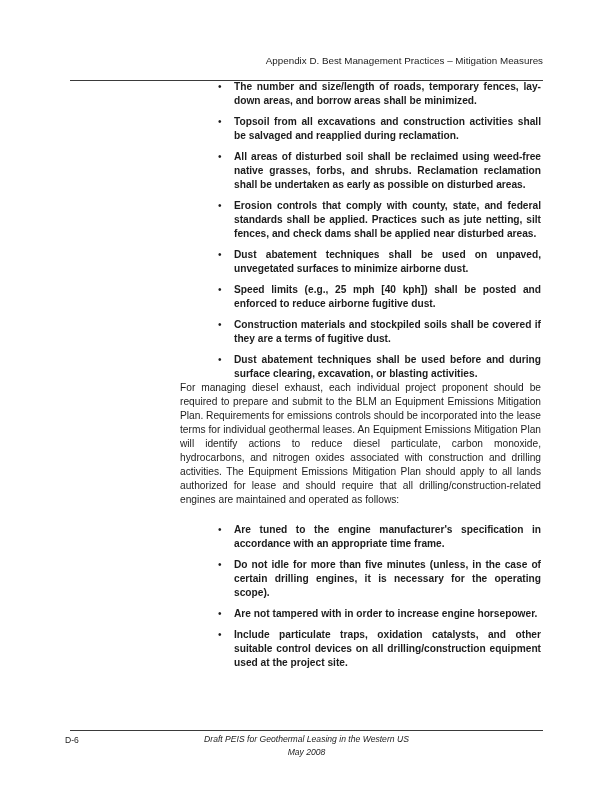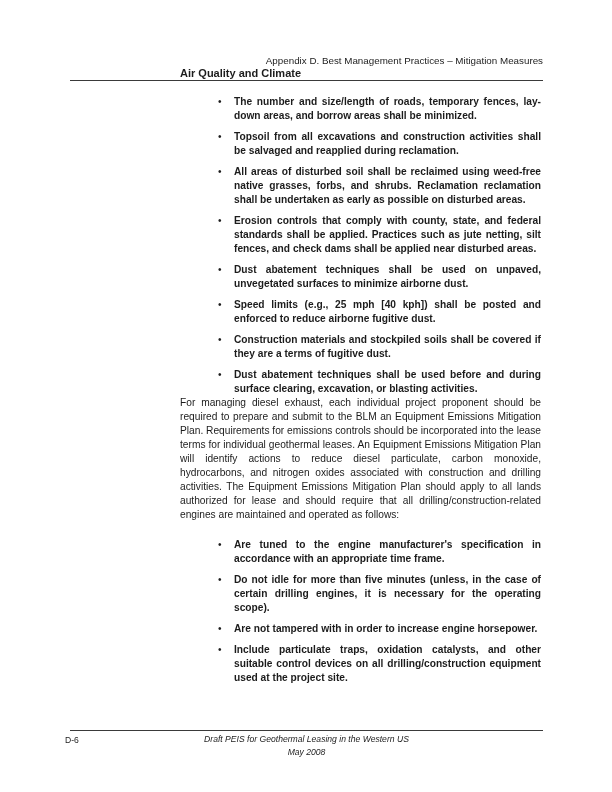--- a/index.html
+++ b/index.html
@@ -102,21 +102,20 @@
 <body>
 
 <div class="page">
 
   <div class="header">
     <div class="header-text">Appendix D. Best Management Practices – Mitigation Measures</div>
   </div>
 
   <div class="content">
 
-    <h2 class="section-heading">Air Quality and Climate</h2>
 
 
     <ul class="bullet-list">
       <li>
         <span class="marker">•</span>
         <span class="li-text">The number and size/length of roads, temporary fences, lay-down areas, and borrow areas shall be minimized.</span>
       </li>
       <li>
         <span class="marker">•</span>
         <span class="li-text">Topsoil from all excavations and construction activities shall be salvaged and reapplied during reclamation.</span>

